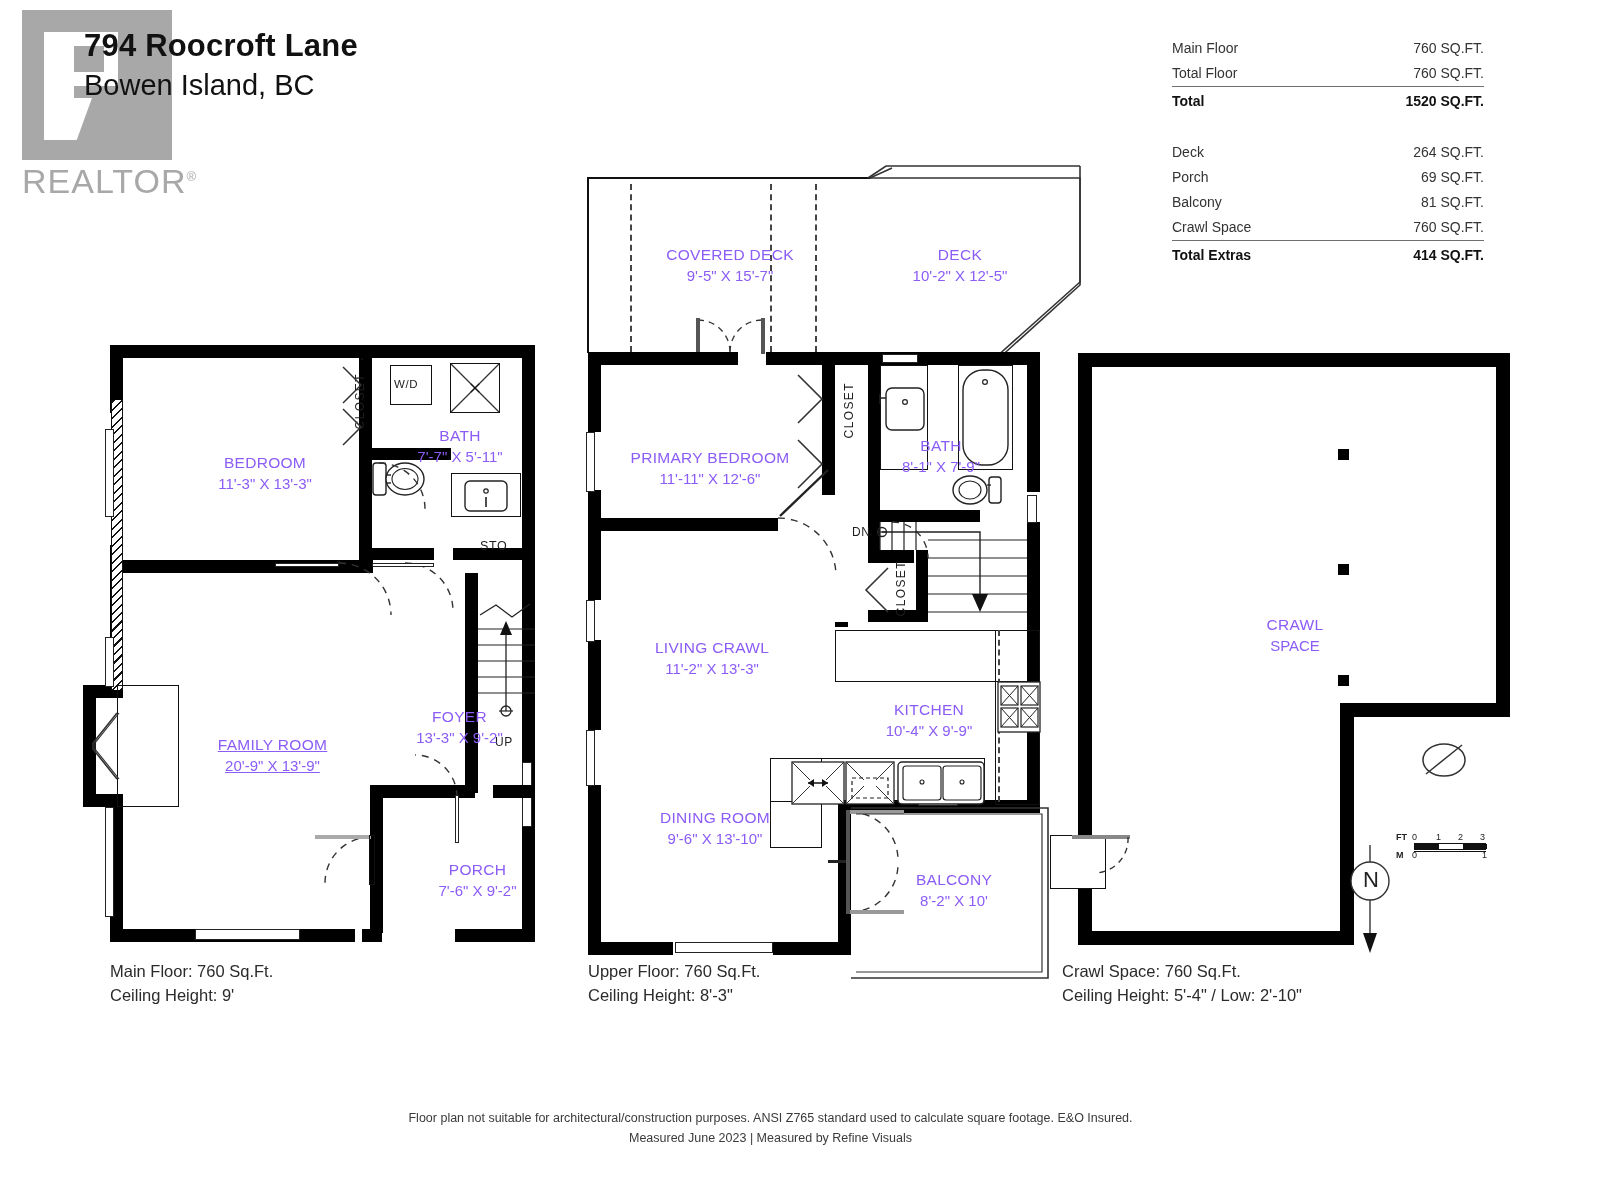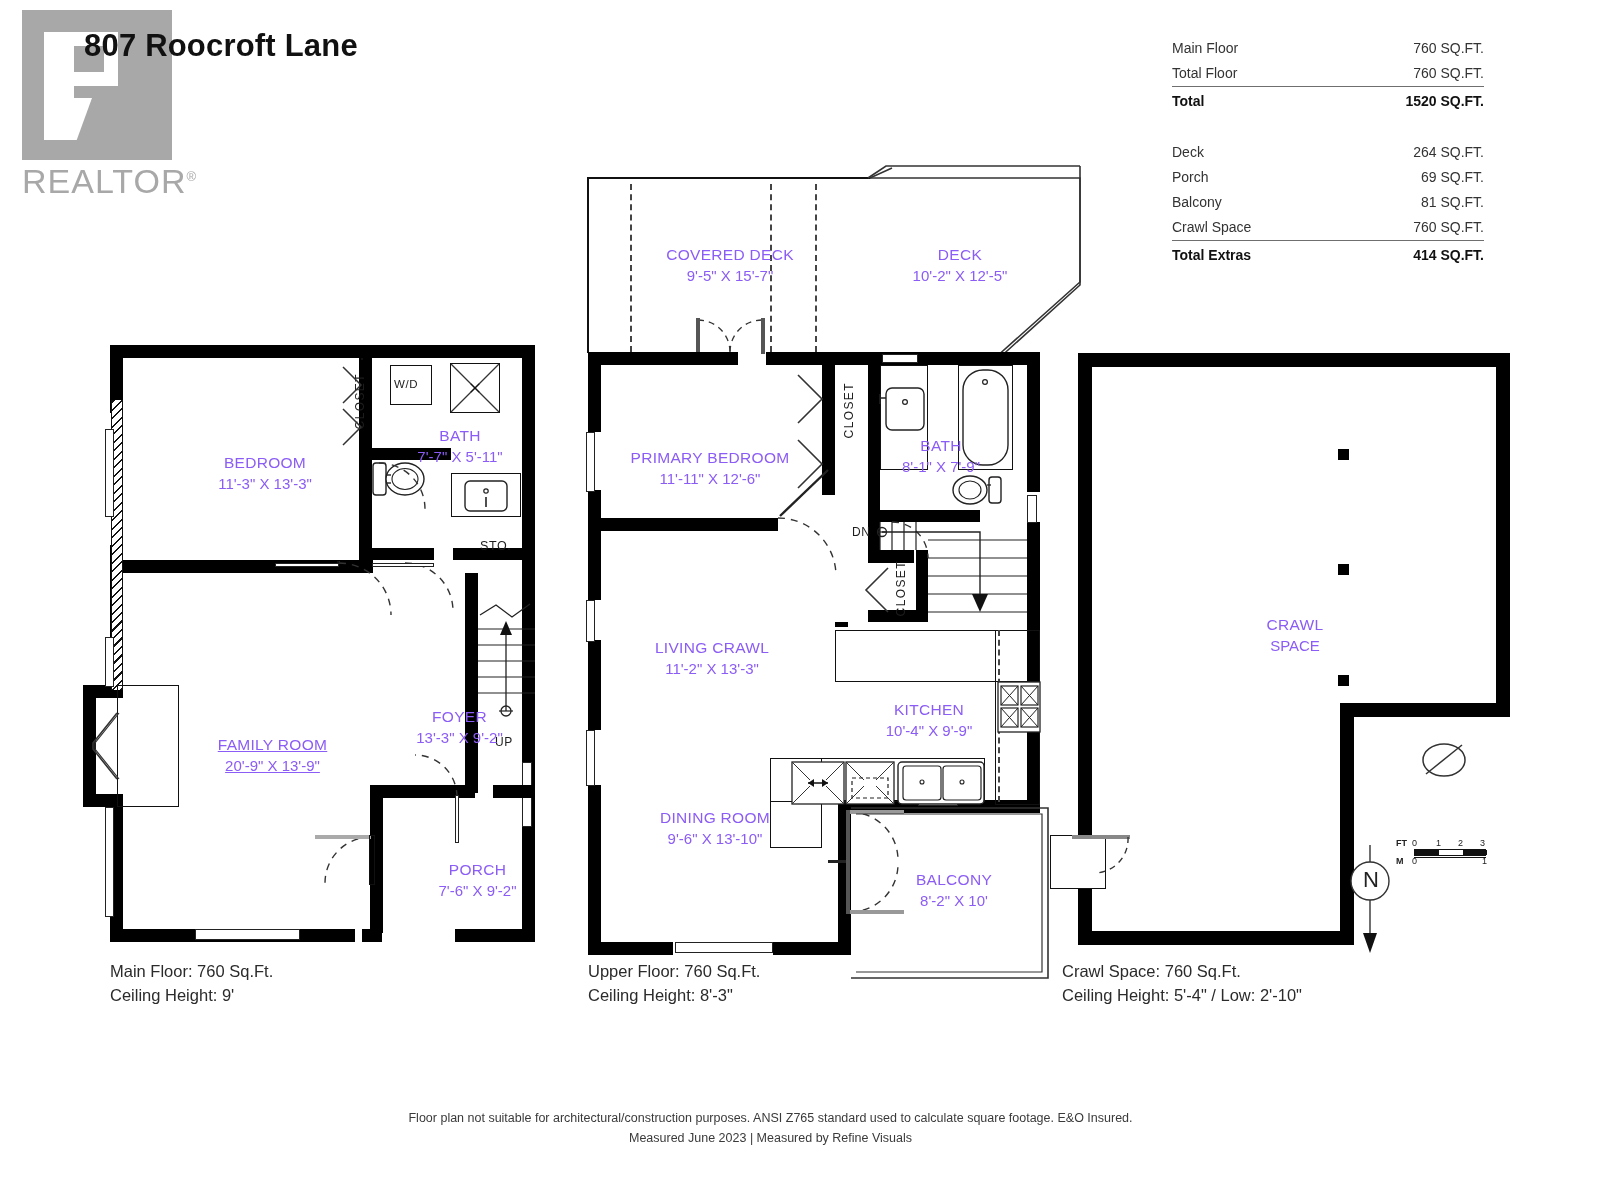--- a/index.html
+++ b/index.html
@@ -61,21 +61,22 @@
       <div class="rl-stem" style="left:52px;top:22px;width:44px;height:14px;"></div>
       <div class="rl-stem" style="left:52px;top:62px;width:44px;height:14px;"></div>
       <div class="rl-stem" style="left:82px;top:36px;width:14px;height:26px;"></div>
       <div class="rl-stem" style="left:52px;top:88px;width:18px;height:42px;
            transform:skewX(-20deg);transform-origin:top left;"></div>
     </div>
     <div id="realtor-word"><span>REALTOR</span><sup>®</sup></div>
   </div>
 
   <div id="title-block">
-    <div id="addr-line1">807 Roocroft Lane</div>
+    <div id="addr-line1">794 Roocroft Lane</div>
+    <div id="addr-line2">Bowen Island, BC</div>
   </div>
 </div>
 
 <div id="area-table">
   <div class="area-row">
     <span class="lbl">Main Floor</span>
     <span class="val">760 SQ.FT.</span>
   </div>
   <div class="area-row">
     <span class="lbl">Total Floor</span>
@@ -498,21 +499,21 @@
 
 <div class="abs" style="left:1336px;top:845px;width:80px;height:115px;">
   <svg class="ov" width="80" height="115">
     <line x1="34" y1="0" x2="34" y2="100" stroke="#333" stroke-width="1.4"></line>
     <circle cx="34" cy="36" r="19" fill="#fff" stroke="#333" stroke-width="1.4"></circle>
     <polygon points="34,108 27,88 41,88" fill="#111"></polygon>
   </svg>
   <div class="abs" style="left:26px;top:22px;width:18px;text-align:center;font-size:22px;color:#222;">N</div>
 </div>
 
-<div class="abs" style="left:1396px;top:832px;width:100px;height:34px;margin-top:6px;">
+<div class="abs" style="left:1396px;top:832px;width:100px;height:34px;">
   <div class="abs" style="left:0;top:0;font-size:9px;font-weight:bold;color:#222;">FT</div>
   <div class="abs" style="left:0;top:18px;font-size:9px;font-weight:bold;color:#222;">M</div>
 
   <div class="abs" style="left:16px;top:0;font-size:9px;color:#222;">0</div>
   <div class="abs" style="left:40px;top:0;font-size:9px;color:#222;">1</div>
   <div class="abs" style="left:62px;top:0;font-size:9px;color:#222;">2</div>
   <div class="abs" style="left:84px;top:0;font-size:9px;color:#222;">3</div>
 
   <div class="abs" style="left:18px;top:11px;width:72px;height:7px;border:1px solid #111;box-sizing:border-box;background:#fff;">
     <div style="position:absolute;left:0;top:0;width:24px;height:100%;background:#111;"></div>

